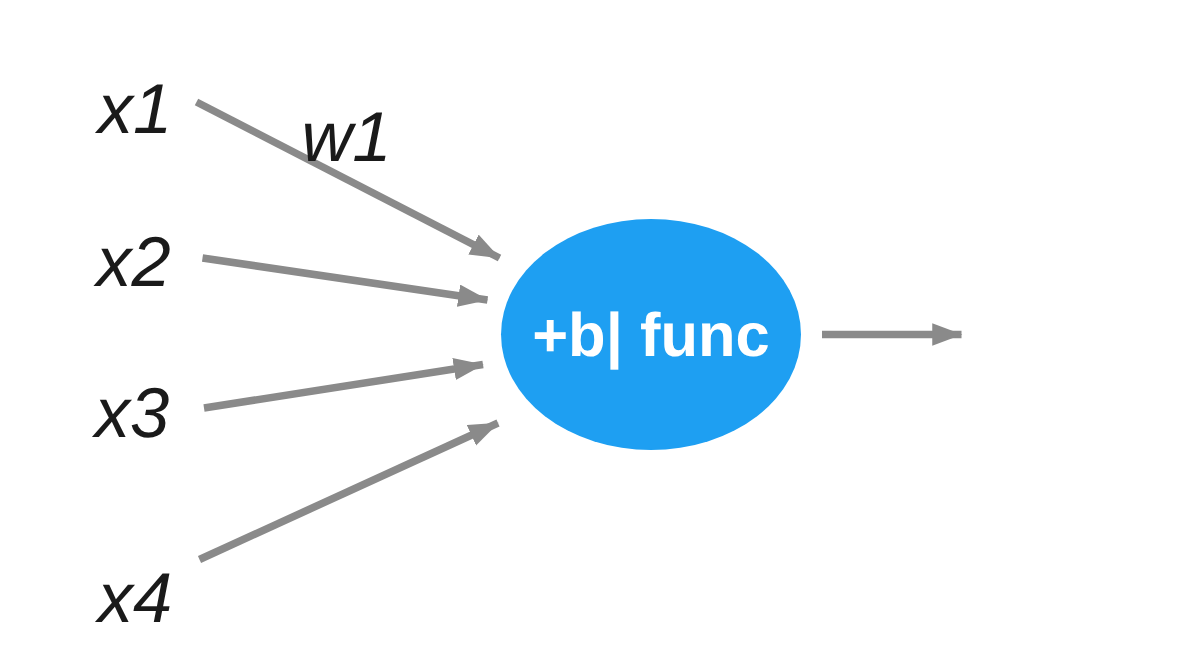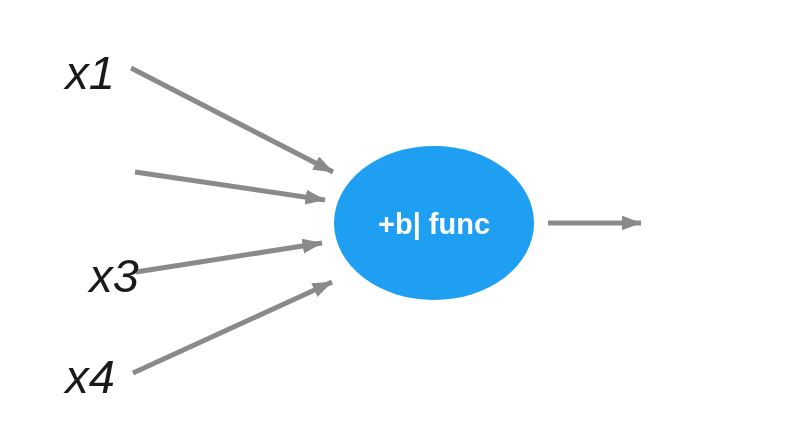--- a/index.html
+++ b/index.html
@@ -30,21 +30,21 @@
     line-height: 1;
     color: #1a1a1a;
     white-space: nowrap;
     user-select: none;
   }
   .node-lbl {
     position: absolute;
     transform: translate(-50%, -50%);
     font-style: normal;
     font-weight: 700;
-    font-size: 29px;
+    font-size: 41px;
     line-height: 1;
     color: #ffffff;
     white-space: nowrap;
     user-select: none;
   }
 </style>
 </head>
 <body>
 
 <div class="canvas">
@@ -60,22 +60,24 @@
     <line x1="135" y1="172" x2="325" y2="200" stroke-width="5" marker-end="url(#ah)" stroke="#8A8A8A"></line>
     <line x1="136" y1="272" x2="322" y2="243" stroke-width="5" marker-end="url(#ah)" stroke="#8A8A8A"></line>
     <line x1="133" y1="373" x2="332" y2="282" stroke-width="5" marker-end="url(#ah)" stroke="#8A8A8A"></line>
 
     <ellipse cx="434" cy="223" rx="100" ry="77" fill="#1E9FF2"></ellipse>
 
     <line x1="548" y1="223" x2="641" y2="223" stroke-width="5" marker-end="url(#ah)" stroke="#8A8A8A"></line>
   </svg>
 
   <div class="lbl" style="left:90px;  top:72px;">x1</div>
+  <div class="lbl" style="left:231px; top:91px;">w1</div>
 
+  <div class="lbl" style="left:89px;  top:174px;">x2</div>
 
-  <div class="lbl" style="left:88px;  top:275px;margin-left:26px;">x3</div>
+  <div class="lbl" style="left:88px;  top:275px;">x3</div>
 
-  <div class="lbl" style="left:90px;  top:376px;">x4</div>
+  <div class="lbl" style="left:90px;  top:398px;">x4</div>
 
   <div class="node-lbl" style="left:434px; top:224px;">+b| func</div>
 
 
 </div>
 
 </body></html>

